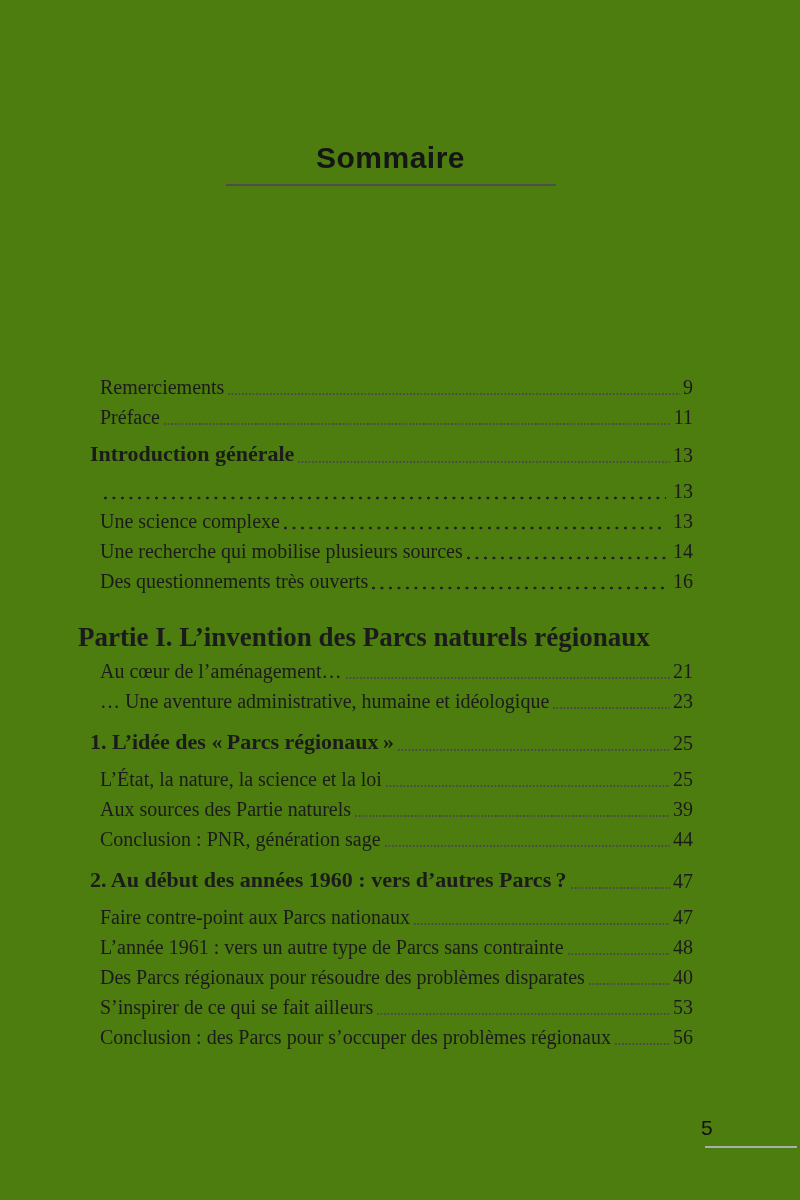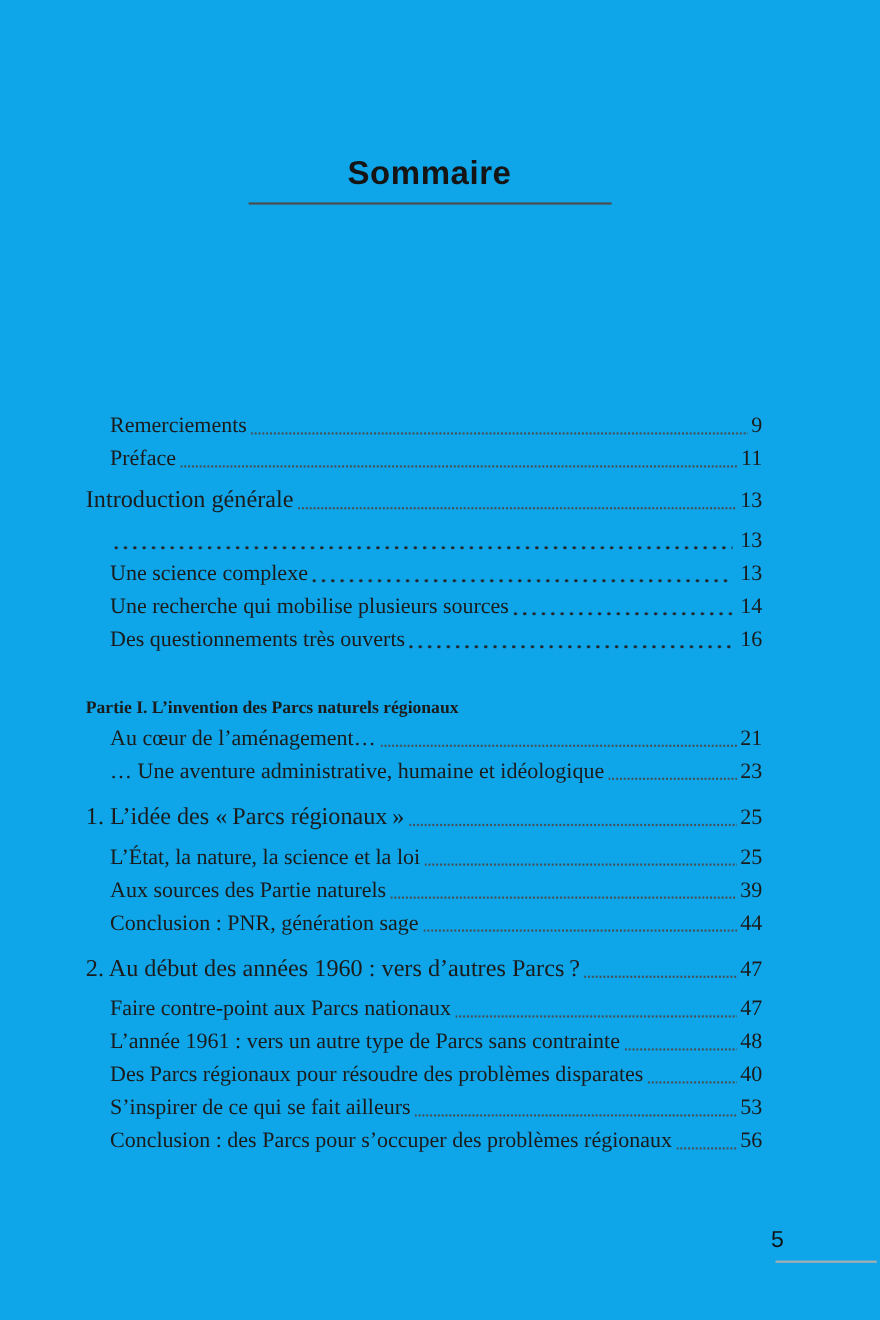--- a/index.html
+++ b/index.html
@@ -1,20 +1,20 @@
 <!DOCTYPE html>
 <html><head>
 <meta charset="utf-8">
 <style>
   html, body { margin: 0; padding: 0; background: #ffffff; }
   .page {
     position: relative;
     width: 800px;
     height: 1200px;
-    background: #0ea5e9;
+    background: #4d7c0f;
     overflow: hidden;
     color: #1b1b1b;
     font-family: "Liberation Serif", "DejaVu Serif", serif;
   }
 
   
   .header-title {
     position: absolute;
     left: 225px;
     top: 141px;
@@ -48,27 +48,28 @@
     height: 30px;
     white-space: nowrap;
   }
   .row .label {
     font-size: 20px;
     flex: 0 0 auto;
   }
   .row.indent { padding-left: 22px; justify-content: space-between; }
   .row.heading { height: 38px; }
   .row.heading .label {
-    font-weight: normal;
+    font-weight: bold;
     font-size: 22px;
+    margin-left: 12px;
   }
   .row.part { height: 38px; margin-top: 22px; }
   .row.part .label {
     font-weight: bold;
-    font-size: 16px;
+    font-size: 27px;
   }
   .mt4 { margin-top: 4px; }
   .mt6 { margin-top: 6px; }
 
   .leader {
     flex: 1 1 auto;
     min-width: 12px;
     margin: 0 3px 4px 4px;
     background-repeat: repeat-x;
     background-position: left bottom;

